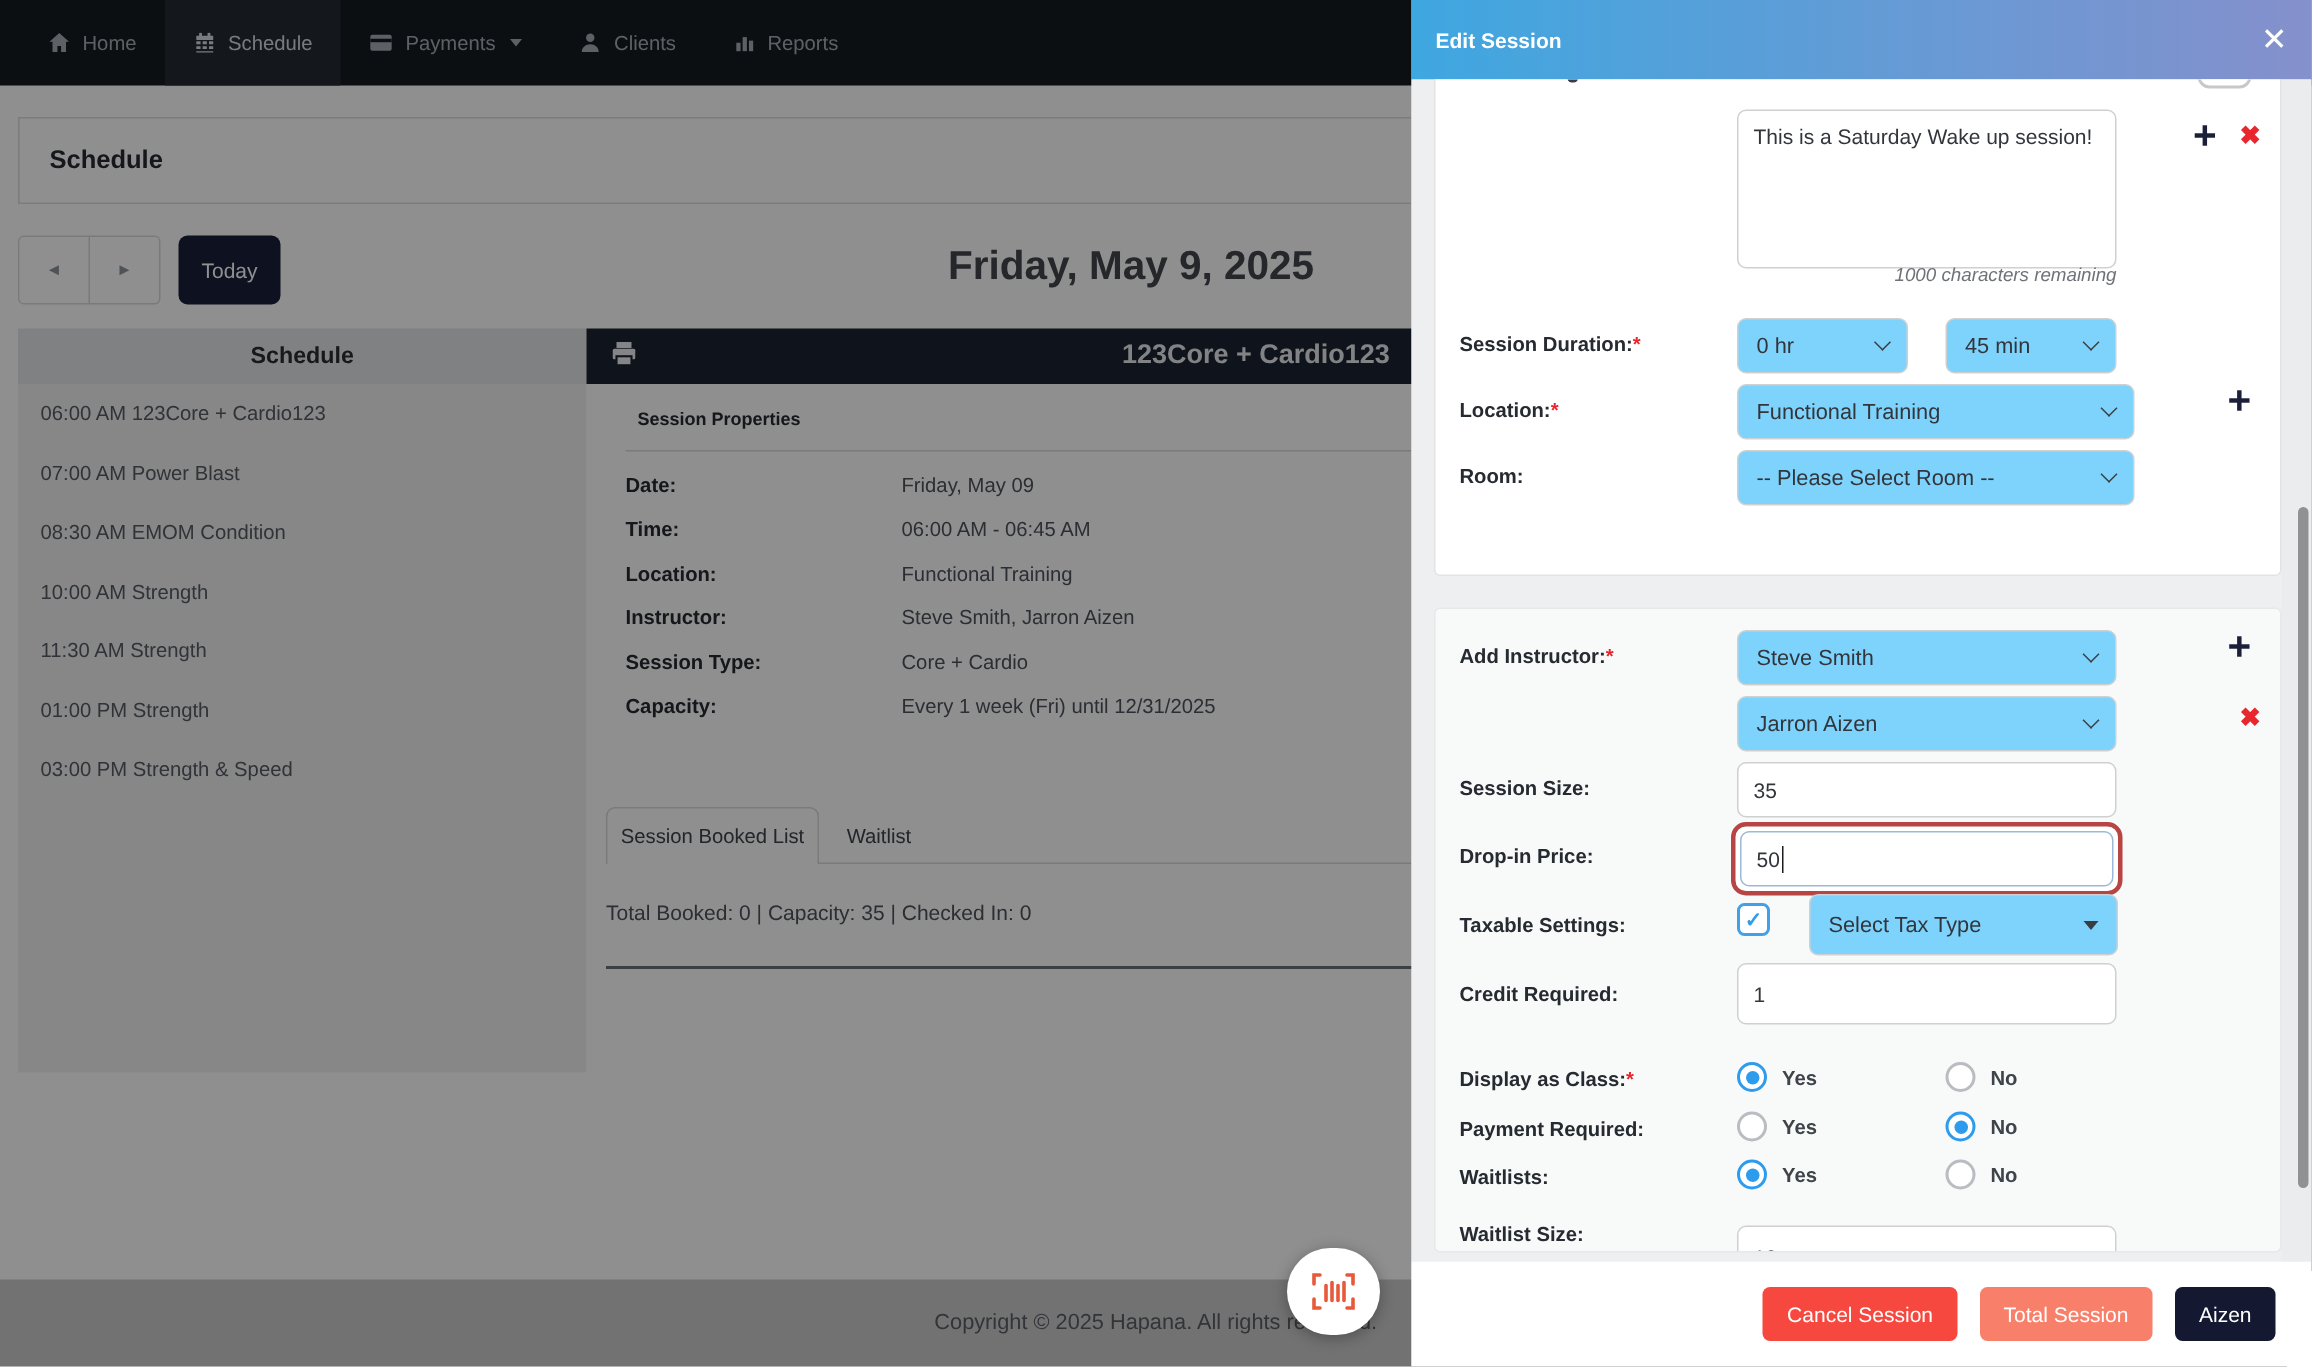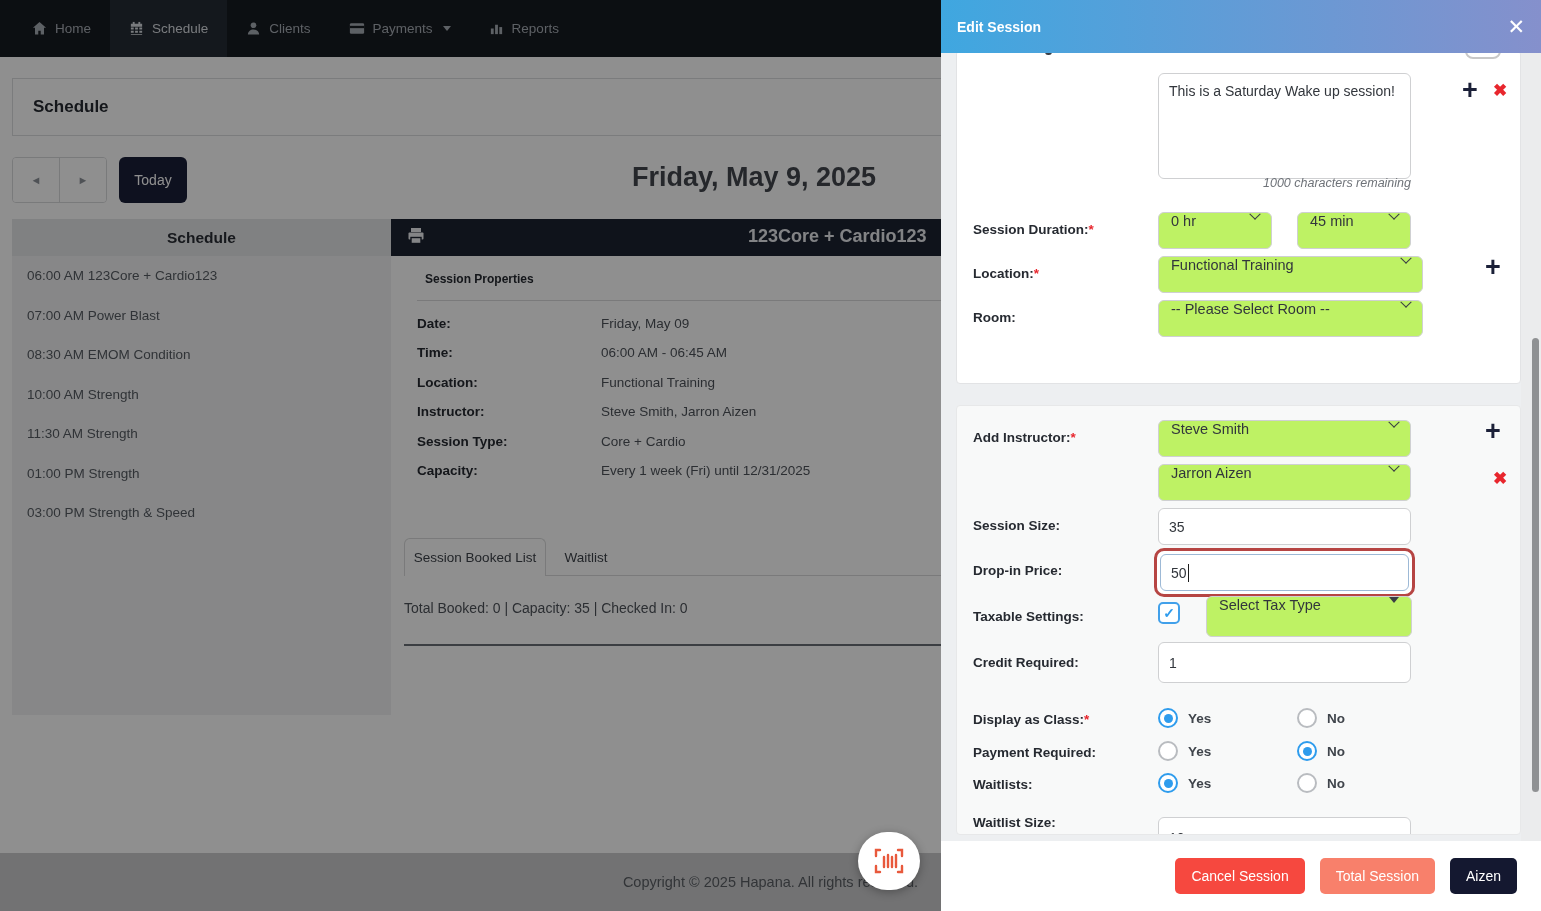--- a/index.html
+++ b/index.html
@@ -57,21 +57,21 @@
   .thumb{position:absolute;left:11px;top:285px;width:7px;height:454px;background:#8f9193;border-radius:4px;cursor:pointer}
 
   .card{position:absolute;left:15px;width:565px;border-radius:4px;overflow:hidden}
   .card1{top:-3px;height:334px;background:#fff;border:1px solid #e2e3e5}
   .card2{top:352px;height:430px;background:#f8f9f9;border:1px solid #e7e8e9}
 
   .flabel{position:absolute;font-size:13.5px;font-weight:700;color:#262a31;white-space:nowrap}
   .req{color:#e8262d;font-weight:700}
   .tf{position:absolute;border:1px solid #cfd0d2;border-radius:6px;font-size:14px;color:#32363c;padding:0 10px;background:#fff;font-family:inherit}
   textarea.tf{padding:8px 10px;resize:none;line-height:1.35}
-  .select{position:absolute;background:#bef264;border:1px solid #cfd0d2;border-radius:6px;display:flex;justify-content:space-between;padding:0 12px;font-size:14.5px;color:#32363c;cursor:pointer;white-space:nowrap}
+  .select{position:absolute;background:#7dd3fc;border:1px solid #cfd0d2;border-radius:6px;display:flex;align-items:center;justify-content:space-between;padding:0 12px;font-size:14.5px;color:#32363c;cursor:pointer;white-space:nowrap}
   .chev{flex:none;width:8px;height:8px;border-right:1.8px solid #3a3e44;border-bottom:1.8px solid #3a3e44;transform:rotate(45deg) translate(-2px,-2px)}
   .tri{flex:none;width:0;height:0;border-left:5px solid transparent;border-right:5px solid transparent;border-top:6px solid #3a3e44}
   .icon-plus{position:absolute;font-size:27px;font-weight:700;color:#1b2038;cursor:pointer;line-height:1}
   .icon-x{position:absolute;font-size:17px;font-weight:700;color:#e8262d;cursor:pointer;line-height:1}
   .chars{position:absolute;left:201px;top:125px;width:253px;text-align:right;font-style:italic;font-size:12.5px;color:#6e7278}
 
   .cut-toggle{position:absolute;left:508px;top:-8px;width:36px;height:16px;border:2px solid #c8c8c8;border-radius:8px;background:#fff}
   .cut-frag{position:absolute;left:88px;top:-2px;width:7px;height:6px;background:#3a3d44;border-radius:3px}
 
   .ring{position:absolute;left:197px;top:142px;width:261px;height:49px;border:3px solid #b64543;border-radius:10px;background:#fff}
@@ -103,33 +103,33 @@
   </div>
   <div class="nav-item active">
     <svg width="15" height="15" viewBox="0 0 16 16" fill="currentColor">
         <path d="M2 3h12v3H2zM2 7h3v2H2zm4.5 0h3v2h-3zM11 7h3v2h-3zM2 10.5h3v2H2zm4.5 0h3v2h-3zm4.5 0h3v2h-3zM2 14h12v1H2z"></path>
         <rect x="4" y="1" width="2" height="3"></rect>
         <rect x="10" y="1" width="2" height="3"></rect>
       </svg>
     <span>Schedule</span>
   </div>
   <div class="nav-item">
+    <svg width="16" height="15" viewBox="0 0 18 14" fill="currentColor">
+        <rect x="1" y="1" width="16" height="12" rx="1.5"></rect>
+        <rect x="1" y="4" width="16" height="2.6" fill="#171b21"></rect>
+      </svg>
+    <span>Payments</span>
+    <span class="nav-caret"></span>
+  </div>
+  <div class="nav-item">
     <svg width="15" height="15" viewBox="0 0 16 16" fill="currentColor">
         <circle cx="8" cy="4.5" r="3"></circle>
         <path d="M2 14.5c0-3.3 2.7-5.5 6-5.5s6 2.2 6 5.5z"></path>
       </svg>
     <span>Clients</span>
-  </div>
-  <div class="nav-item">
-    <svg width="16" height="15" viewBox="0 0 18 14" fill="currentColor">
-        <rect x="1" y="1" width="16" height="12" rx="1.5"></rect>
-        <rect x="1" y="4" width="16" height="2.6" fill="#171b21"></rect>
-      </svg>
-    <span>Payments</span>
-    <span class="nav-caret"></span>
   </div>
   <div class="nav-item">
     <svg width="15" height="15" viewBox="0 0 16 16" fill="currentColor">
         <rect x="2" y="8" width="3" height="6"></rect>
         <rect x="6.5" y="4" width="3" height="10"></rect>
         <rect x="11" y="6.5" width="3" height="7.5"></rect>
       </svg>
     <span>Reports</span>
   </div>
 </nav>

